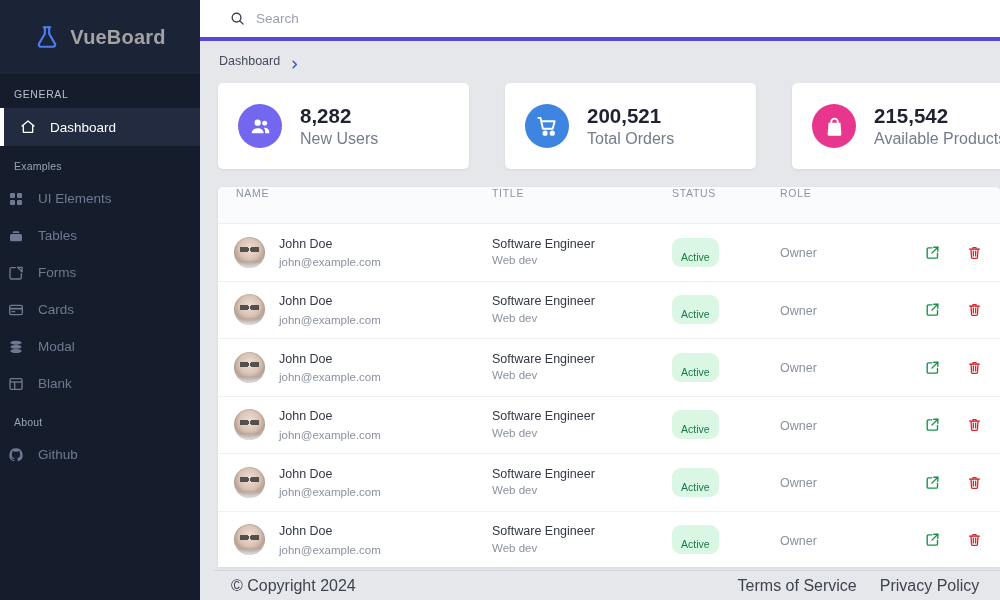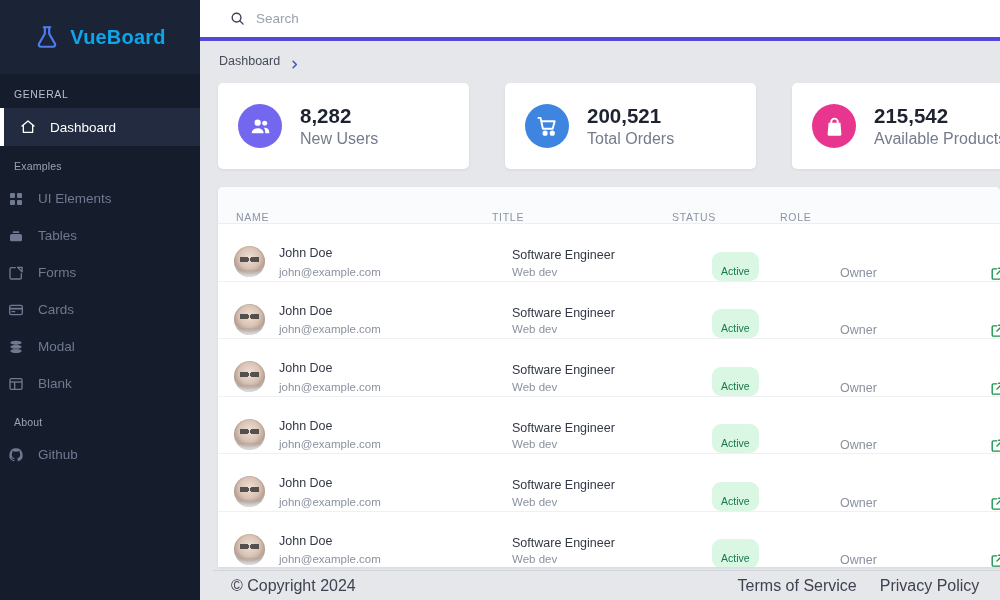--- a/index.html
+++ b/index.html
@@ -20,21 +20,21 @@
     overflow: hidden;
   }
   .brand {
     height: 74px;
     display: flex; align-items: center; justify-content: center;
     gap: 10px;
     background: #1b2337;
   }
   .brand-icon { width: 26px; height: 26px; color: #4d7df0; display: block; }
   .brand-text {
-    color: #0ea5e9; font-size: 20px; font-weight: bold; letter-spacing: .2px;
+    color: #a3a3a3; font-size: 20px; font-weight: bold; letter-spacing: .2px;
   }
   .sec-label {
     color: #b9bfcc;
     font-size: 10.5px;
     letter-spacing: .6px;
     padding: 14px 0 8px 14px;
   }
   .sec-label.small { font-size: 10.5px; color: #9aa3b4; letter-spacing: .2px; text-transform: none; }
   .nav-item {
     display: flex; align-items: center; gap: 14px;
@@ -110,31 +110,30 @@
   .table-card {
     margin: 18px 0 0 18px;
     width: 782px;
     background: #ffffff;
     border-radius: 5px 5px 0 0;
     box-shadow: 0 1px 3px rgba(20,25,40,.07);
     overflow: hidden;
     height: 380px;
   }
   .thead {
-    display: flex; align-items: flex-end;
+    display: flex; align-items: flex-start;
     height: 37px;
     background: #fafbfc;
     border-bottom: 1px solid #eceef1;
     font-size: 10.5px; letter-spacing: .7px; color: #8b93a3;
   }
   .trow {
-    display: flex; align-items: flex-end;
+    display: flex; align-items: center;
     height: 57.5px;
     border-bottom: 1px solid #eef0f3;
-    gap: 20px;
   }
   .c-name  { width: 274px; flex: 0 0 274px; padding-left: 16px; display: flex; align-items: center; gap: 14px; }
   .c-title { width: 180px; flex: 0 0 180px; }
   .c-status{ width: 108px; flex: 0 0 108px; }
   .c-role  { width: 130px; flex: 0 0 130px; }
   .c-act   { flex: 1 1 auto; display: flex; align-items: center; justify-content: flex-end; gap: 27px; padding-right: 18px; }
   .thead .c-name { padding-left: 18px; }
   .thead .c-title { padding-left: 0; }
 
   .avatar {

